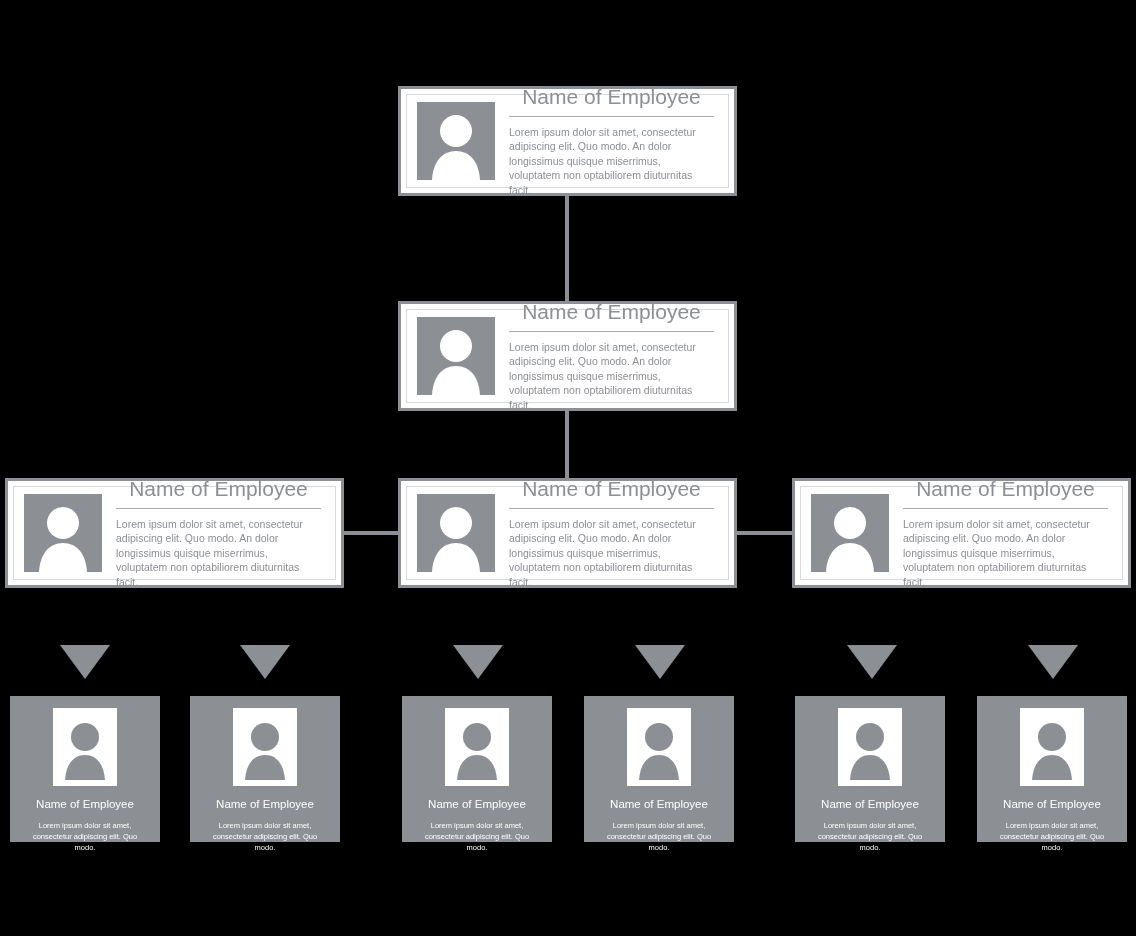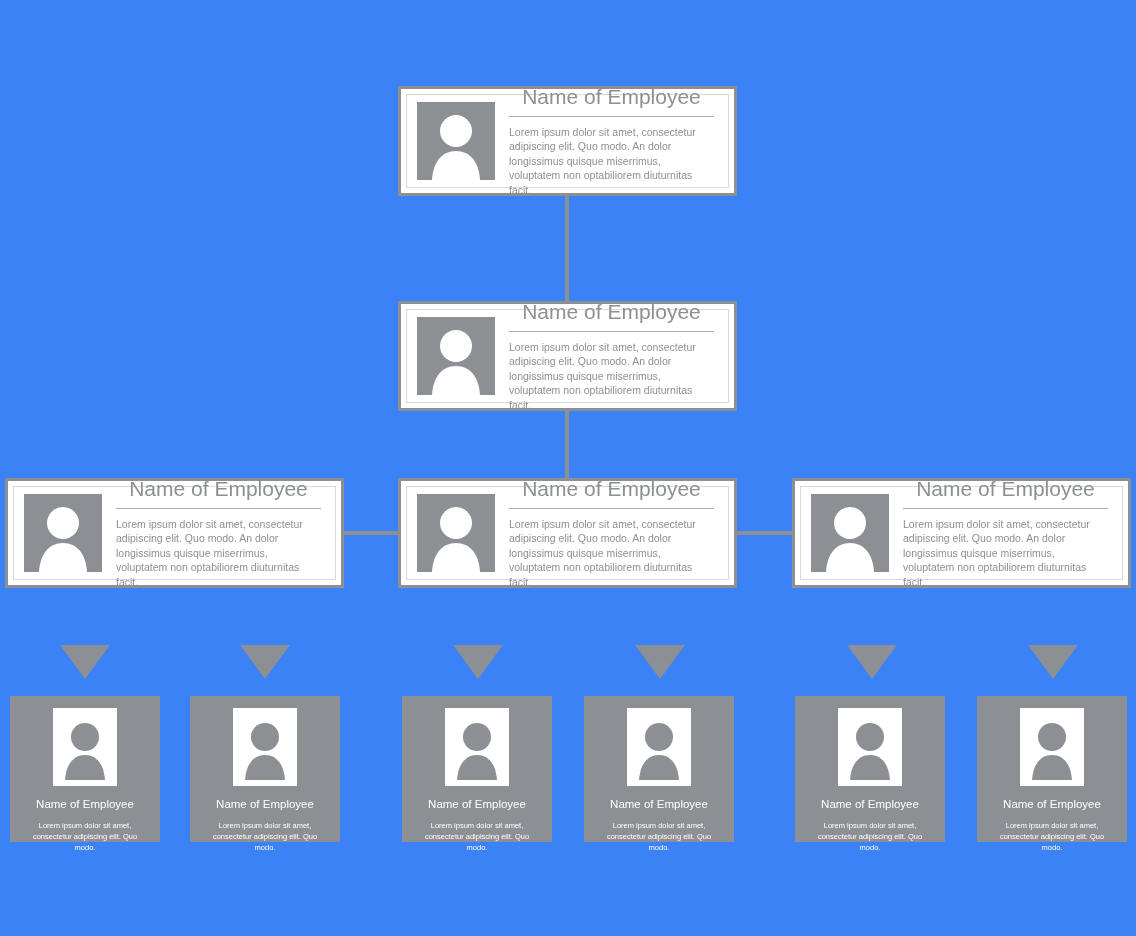--- a/index.html
+++ b/index.html
@@ -10,21 +10,21 @@
   body {
     font-family: "Liberation Sans", sans-serif;
     -webkit-font-smoothing: antialiased;
   }
 
   #chart {
     position: relative;
     width: 1136px;
     height: 936px;
     overflow: hidden;
-    background: #3b82f6;
+    background: #000000;
   }
 
   
   .conn {
     position: absolute;
     background: #8c8f94;
   }
 
   
   .card {

